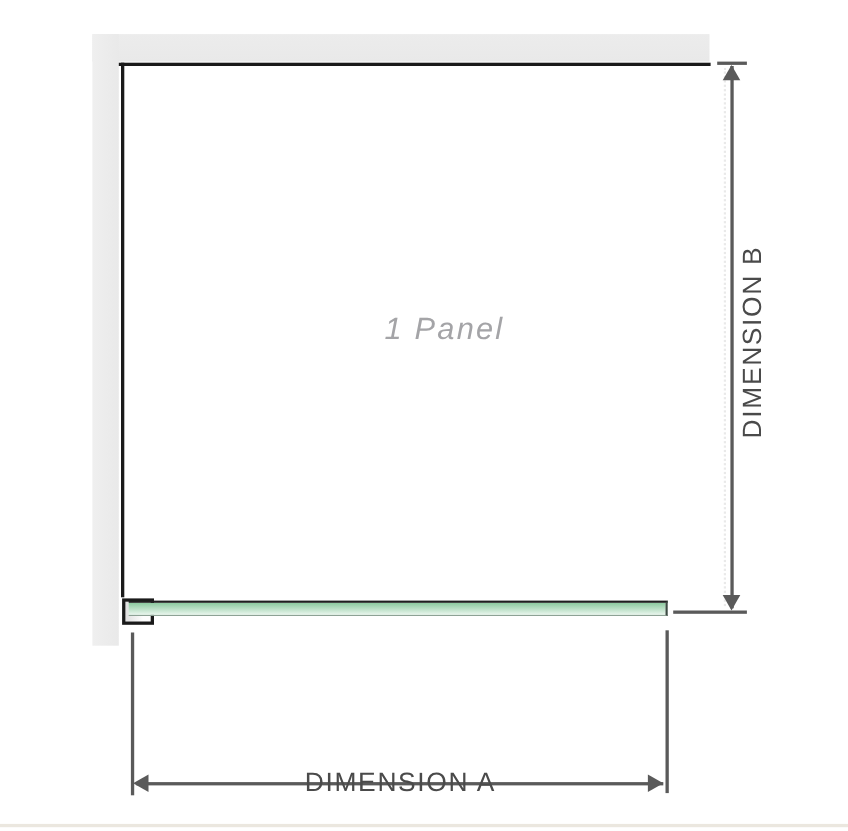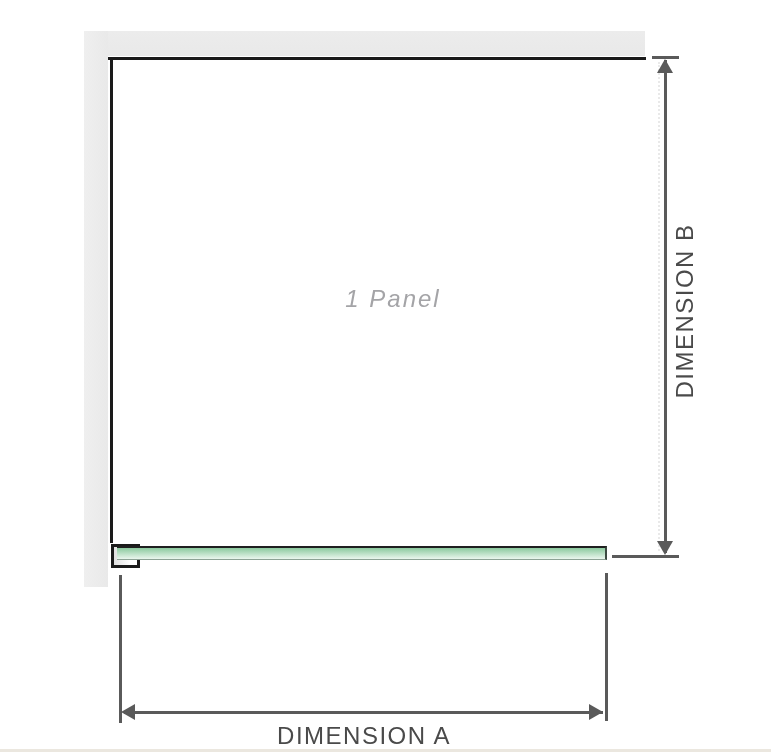--- a/index.html
+++ b/index.html
@@ -64,32 +64,32 @@
     font-size:24px;letter-spacing:1.5px;color:var(--dim-text);
   }
 
   
   .extA-left{left:119px;top:575px;width:3px;height:148px;background:var(--dim-line);}
   .extA-right{left:605px;top:573px;width:3px;height:148px;background:var(--dim-line);}
   .dimA-line{left:124px;top:711px;width:479px;height:3px;background:var(--dim-line);}
   .arrow-left{left:121px;top:704px;border-top:8px solid transparent;border-bottom:8px solid transparent;border-right:14px solid var(--dim-line);}
   .arrow-right{left:589px;top:704px;border-top:8px solid transparent;border-bottom:8px solid transparent;border-left:14px solid var(--dim-line);}
   .dimA-label{
-    left:364px;top:736px;
+    left:364px;top:712px;
     transform:translate(-50%,-50%);
     white-space:nowrap;
     font-size:24px;letter-spacing:1.5px;color:var(--dim-text);
   }
 
   
   .panel-label{
-    left:393px;top:299px;
+    left:404px;top:299px;
     transform:translate(-50%,-50%);
     white-space:nowrap;
-    font-style:italic;font-size:24px;letter-spacing:2px;
+    font-style:italic;font-size:28px;letter-spacing:2px;
     color:var(--panel-text);
   }
 
   
   .baseline{left:0;top:749px;width:771px;height:3px;background:var(--baseline);}
 </style>
 </head>
 <body>
 
 <div class="stage">

